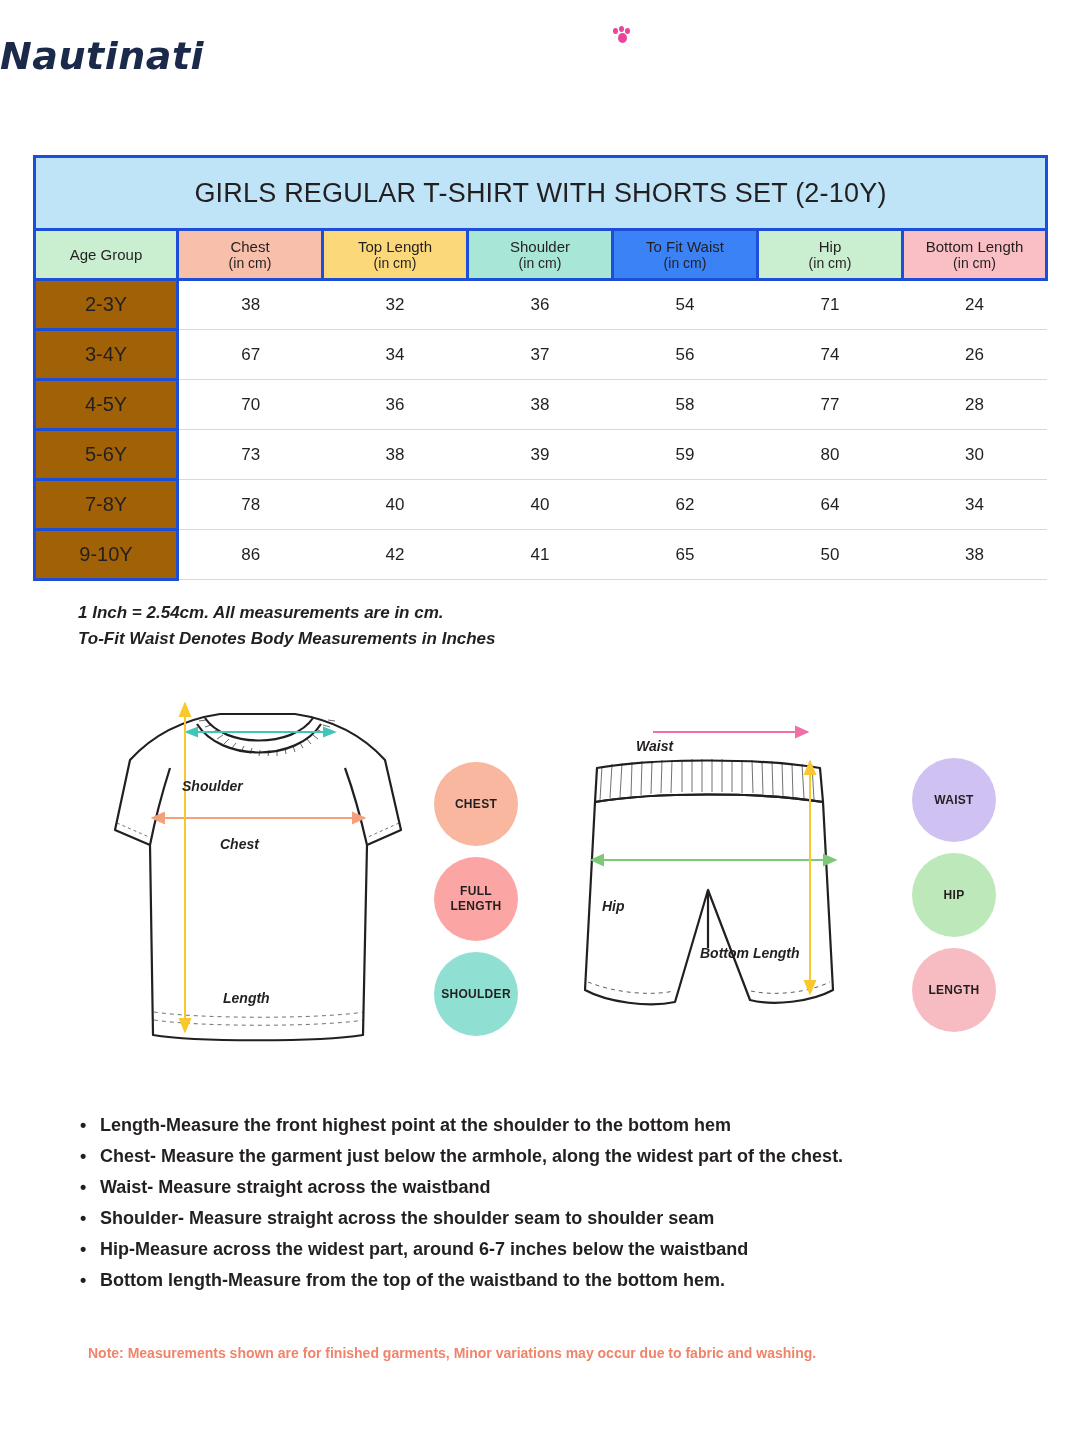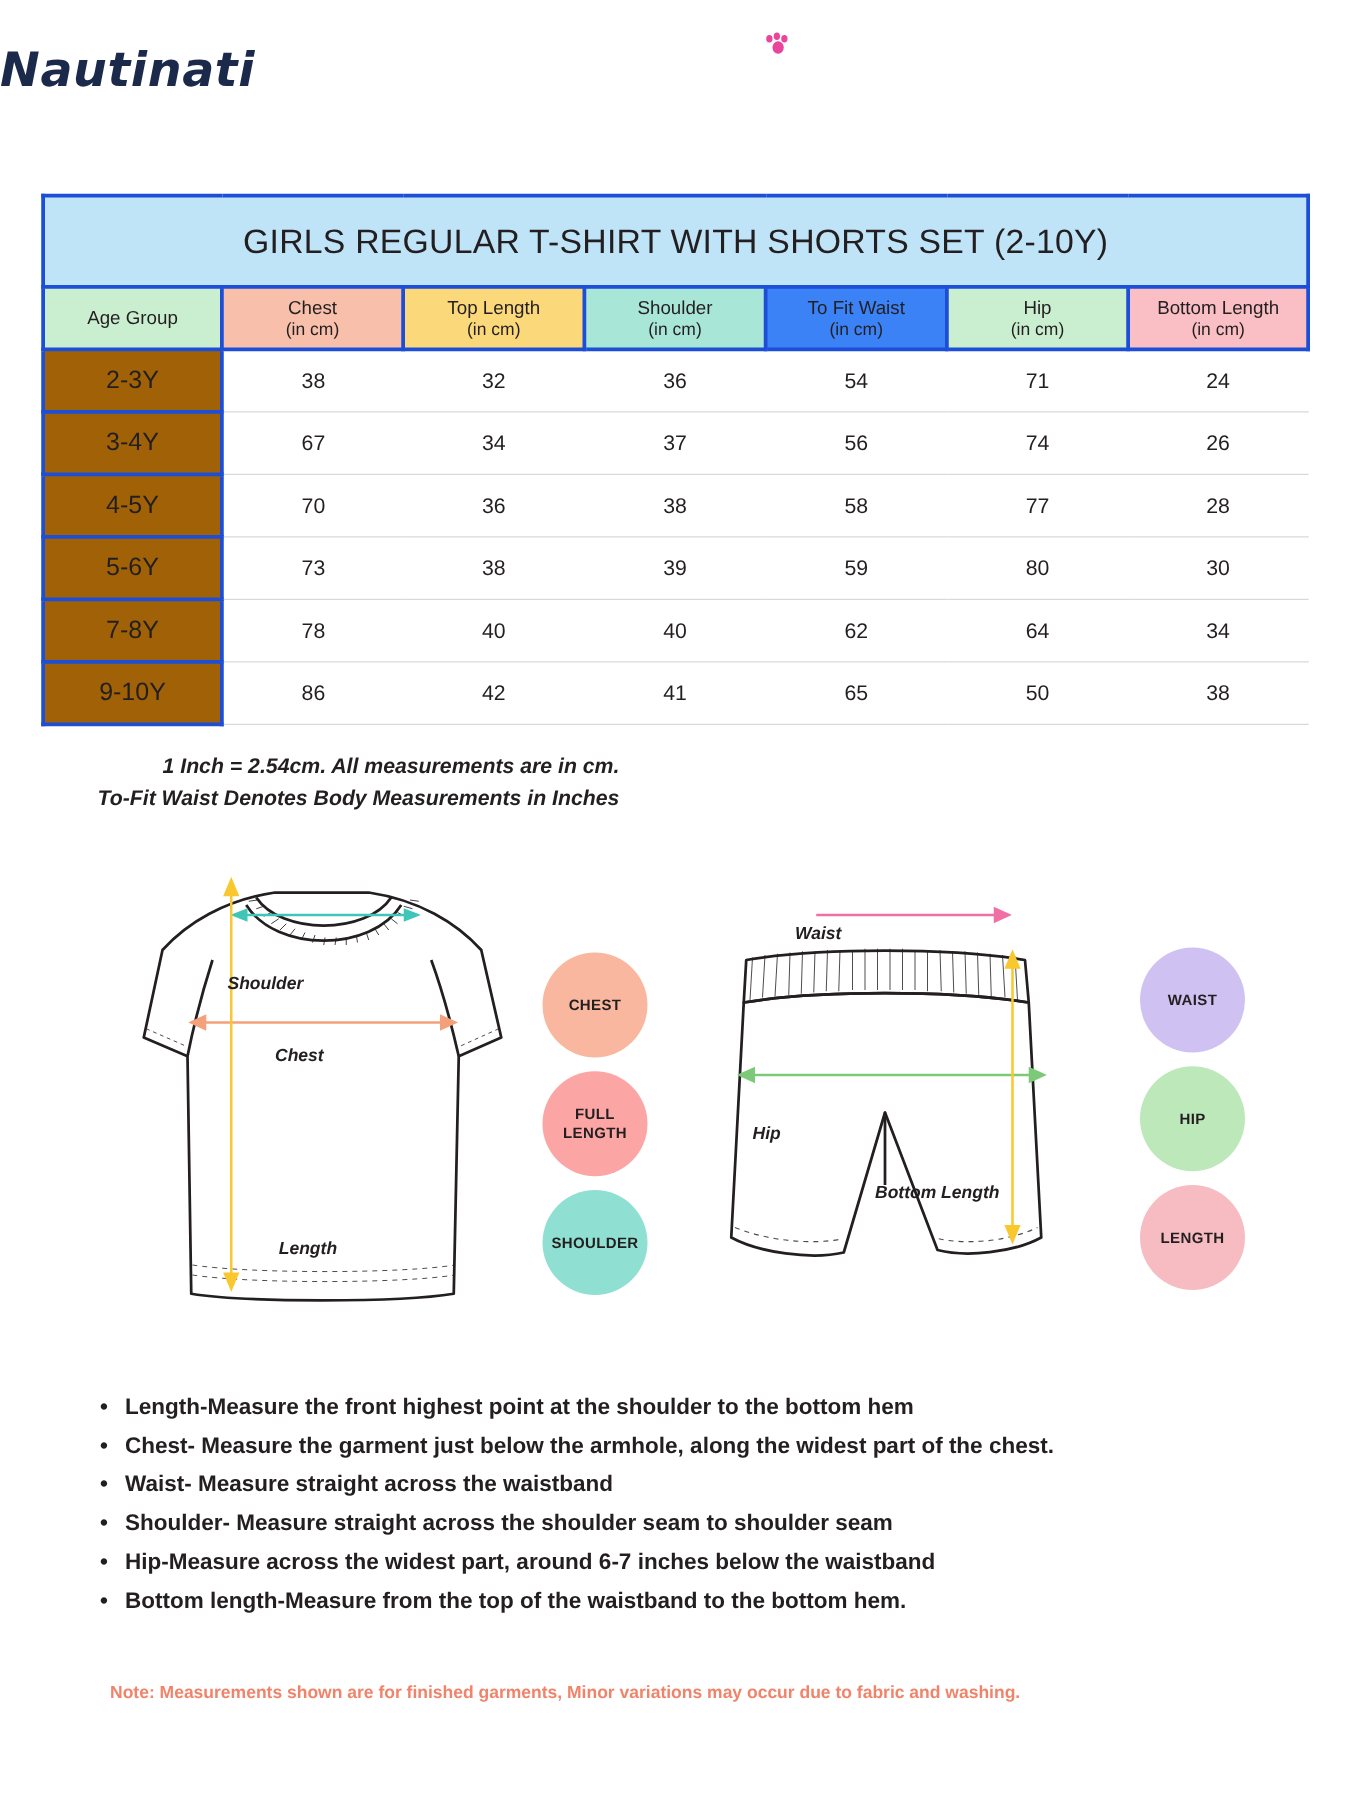--- a/index.html
+++ b/index.html
@@ -97,21 +97,20 @@
   
   .conv-note {
     position: absolute;
     left: 78px;
     top: 600px;
     font-size: 17px;
     font-weight: bold;
     font-style: italic;
     line-height: 1.55;
     color: #231f20;
-    text-align: right;
   }
 
   
   .illus {
     position: absolute;
     left: 0;
     top: 690px;
     width: 1080px;
     height: 380px;
   }

